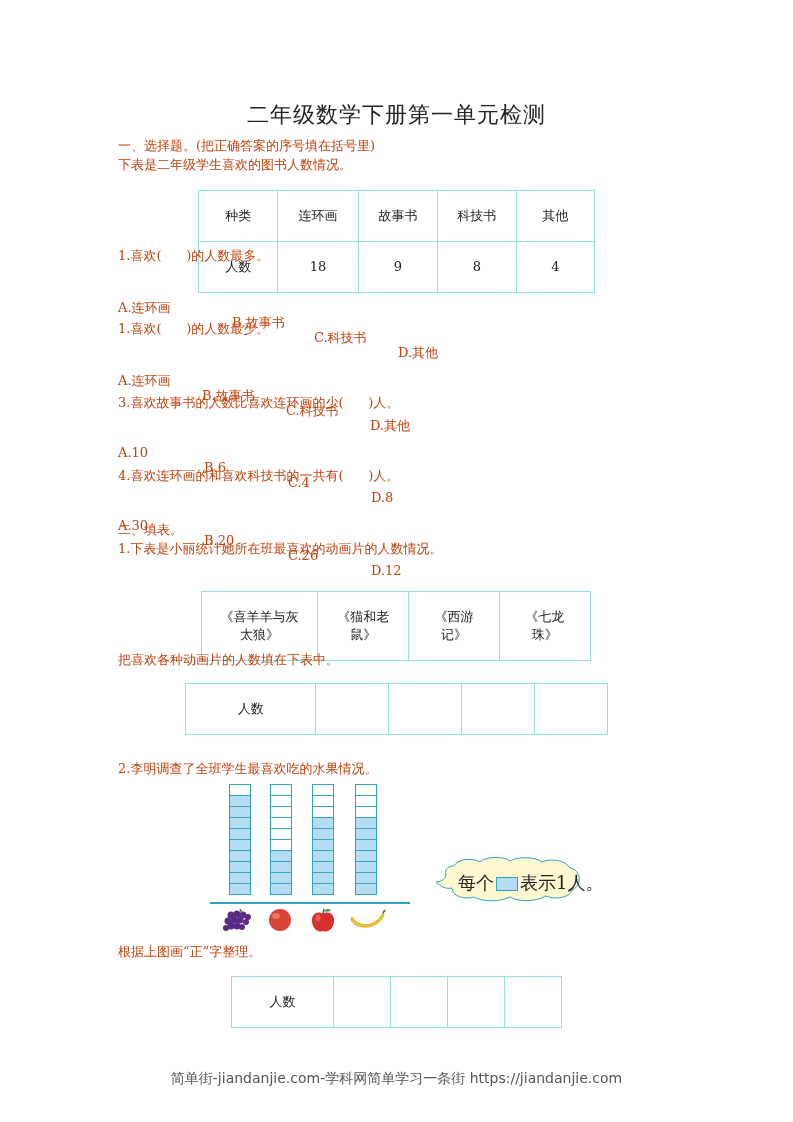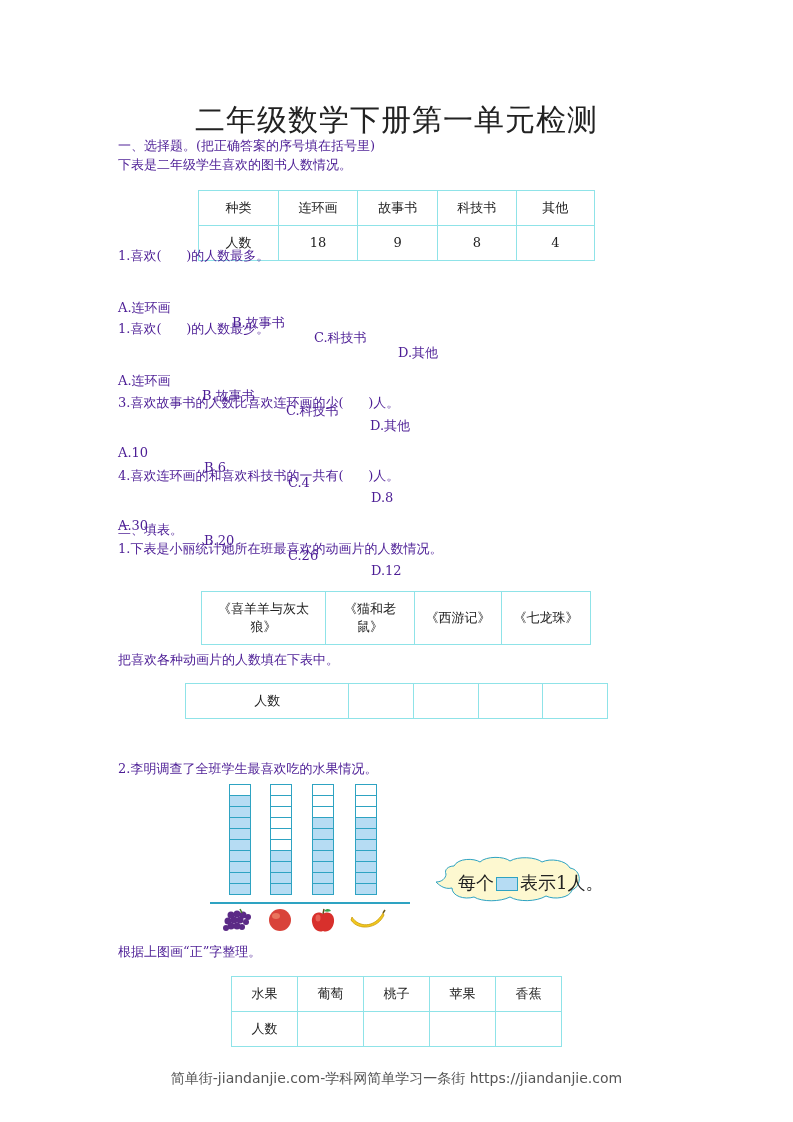--- a/index.html
+++ b/index.html
@@ -1,22 +1,22 @@
 <!DOCTYPE html>
 <html><head>
 <meta charset="utf-8">
 <style>
   html, body { margin: 0; padding: 0; background: #ffffff; }
   body { width: 793px; height: 1122px; position: relative; overflow: hidden;
          font-family: "DejaVu Serif", "Liberation Serif", serif; color: #222; }
   .abs { position: absolute; }
-  .title { top: 100px; left: 0; width: 793px; text-align: center; font-size: 30px; letter-spacing: 1px; color: #222; }
-  .line { left: 118px; font-size: 13px; white-space: pre; color: #4c1d95; }
+  .title { top: 100px; left: 0; width: 793px; text-align: center; font-size: 22px; letter-spacing: 1px; color: #222; }
+  .line { left: 118px; font-size: 13px; white-space: pre; color: #c2410c; }
   table.cyan { border-collapse: collapse; position: absolute; font-size: 13px; }
-  table.cyan td { border: 1px solid #8fe3e8; text-align: center; padding: 8px; height: 18px; line-height: 18px; color: #222; }
+  table.cyan td { border: 1px solid #8fe3e8; text-align: center; padding: 16px; height: 18px; line-height: 18px; color: #222; }
   .chart { left: 210px; top: 784px; width: 200px; height: 122px; }
   .col { position: absolute; top: 0; width: 20px; border: 1px solid #2ea3c2; border-bottom: none; }
   .cell { height: 10px; border-bottom: 1px solid #2ea3c2; background: #fff; }
   .cell.f { background: #b6dcf3; }
   .axis { position: absolute; left: 0; top: 118px; width: 200px; height: 1.5px; background: #2ea3c2; }
   .fruit { position: absolute; top: 907px; }
   .bubble { left: 436px; top: 856px; width: 148px; height: 46px; }
   .footer { top: 1070px; left: 0; width: 793px; text-align: center; font-family: "DejaVu Sans", "Liberation Sans", sans-serif; font-size: 14px; color: #555; }
 </style>
 </head>
@@ -198,27 +198,20 @@
   </svg>
   <div class="abs" style="left:22px; top:15px; font-size:18px; white-space:nowrap;">
     <span>每个</span><span style="display:inline-block; width:20px; height:12px; background:#b6dcf3; border:1px solid #2ea3c2; vertical-align:-2px; margin:0 2px;"></span><span>表示1人。</span>
   </div>
 </div>
 
 <div class="abs line" style="top:943px">根据上图画“正”字整理。</div>
 
 <table class="cyan" style="left:231px; top:976px; width:331px;">
   <tbody>
-      <tr>
-    <td style="width:66px">水果</td>
-    <td style="width:66px">葡萄</td>
-    <td style="width:66px">桃子</td>
-    <td style="width:66px">苹果</td>
-    <td style="width:66px">香蕉</td>
-  </tr>
   <tr>
     <td>人数</td>
     <td></td>
     <td></td>
     <td></td>
     <td></td>
   </tr>
 </tbody>
   </table>
 

